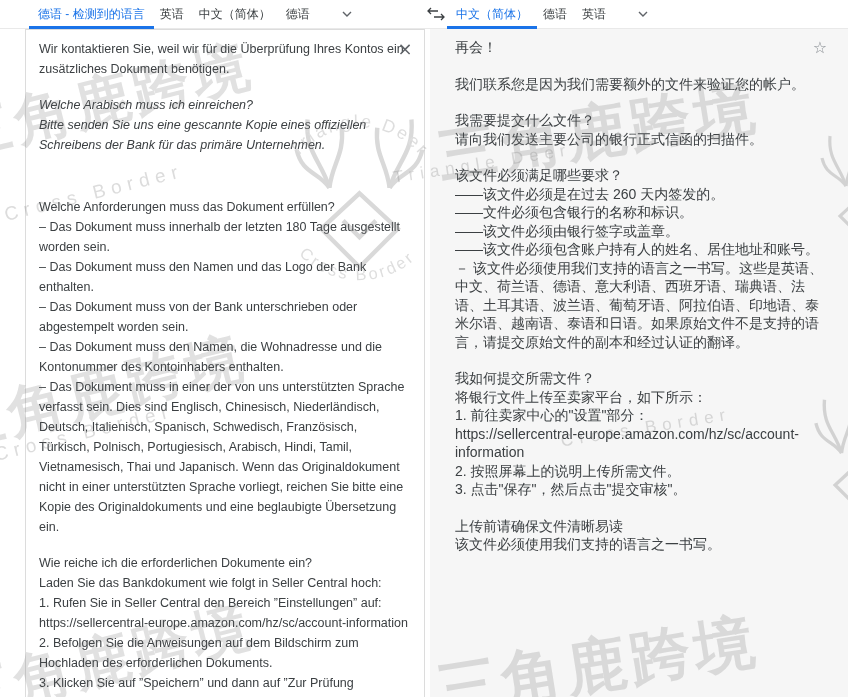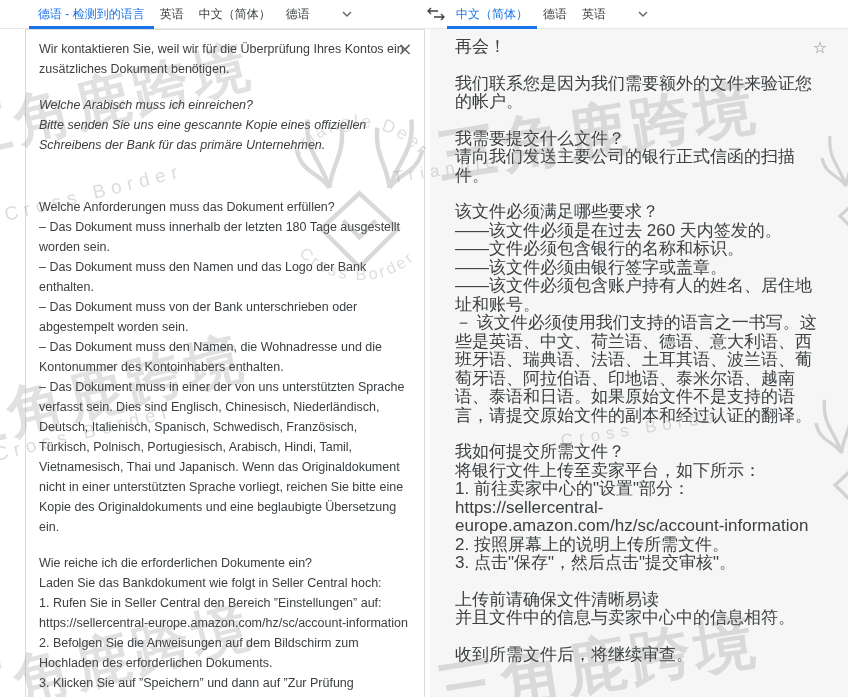--- a/index.html
+++ b/index.html
@@ -55,21 +55,21 @@
     position:absolute;left:430px;top:28px;right:0;bottom:0;
     background:#f6f6f6;box-sizing:border-box;padding:10px 26px 0 25px;
     overflow:hidden;z-index:2;
   }
   .star-btn{
     position:absolute;top:8px;right:16px;width:24px;height:24px;
     background:none;border:none;padding:0;cursor:pointer;
     font-size:16px;line-height:24px;text-align:center;color:#8a8f94;
     font-family:"DejaVu Sans",sans-serif;
   }
-  .zh-text{width:368px;font-size:17px;line-height:18.5px;color:#3c4043;}
+  .zh-text{width:368px;font-size:14px;line-height:18.5px;color:#3c4043;}
   
   .block{white-space:pre-line;margin:0 0 18px 0;}
   .de-text .block{margin-bottom:16px;}
   .de-text .block:nth-child(2){margin-bottom:42px;font-style:italic;}
   .de-text .block:nth-child(5){margin-bottom:24px;}
   .zh-text .block{margin-bottom:18px;}
   .zh-text .block:nth-child(2){}
   
   .wm-layer{
     position:absolute;top:0;left:0;right:0;bottom:0;z-index:4;
@@ -164,22 +164,21 @@
 ——该文件必须由银行签字或盖章。
 ——该文件必须包含账户持有人的姓名、居住地址和账号。
 － 该文件必须使用我们支持的语言之一书写。这些是英语、中文、荷兰语、德语、意大利语、西班牙语、瑞典语、法语、土耳其语、波兰语、葡萄牙语、阿拉伯语、印地语、泰米尔语、越南语、泰语和日语。如果原始文件不是支持的语言，请提交原始文件的副本和经过认证的翻译。</p>
       <p class="block">我如何提交所需文件？
 将银行文件上传至卖家平台，如下所示：
 1. 前往卖家中心的"设置"部分：
 https://sellercentral-europe.amazon.com/hz/sc/account-information
 2. 按照屏幕上的说明上传所需文件。
 3. 点击"保存"，然后点击"提交审核"。</p>
       <p class="block">上传前请确保文件清晰易读
-并且文件中的信息与卖家中心中的信息相符。</p>
-      <p class="block">收到所需文件后，将继续审查。</p>
+该文件必须使用我们支持的语言之一书写。</p>
     </div>
 </div>
 
 <div class="wm-layer">
 
   <div class="wm-cn" style="left:-48px;top:64px;font-size:56px;transform:rotate(-14deg);">三角鹿跨境</div>
   <div class="wm-en" style="left:2px;top:182px;transform:rotate(-14deg);">Cross Border</div>
 
   <div class="wm-cn" style="left:436px;top:92px;font-size:60px;transform:rotate(-9deg);">三角鹿跨境</div>
   <div class="wm-en" style="left:392px;top:154px;transform:rotate(-9deg);font-size:17px;">Triangle Deer</div>

